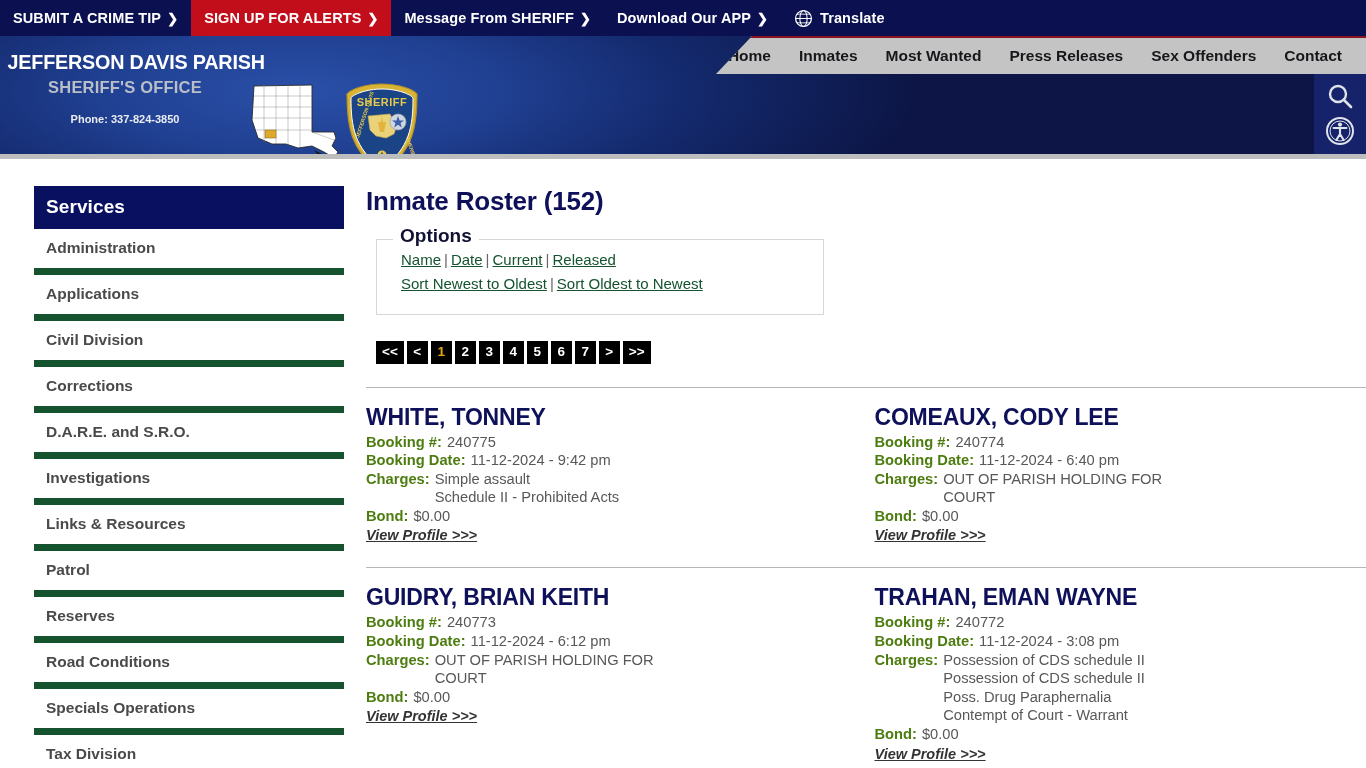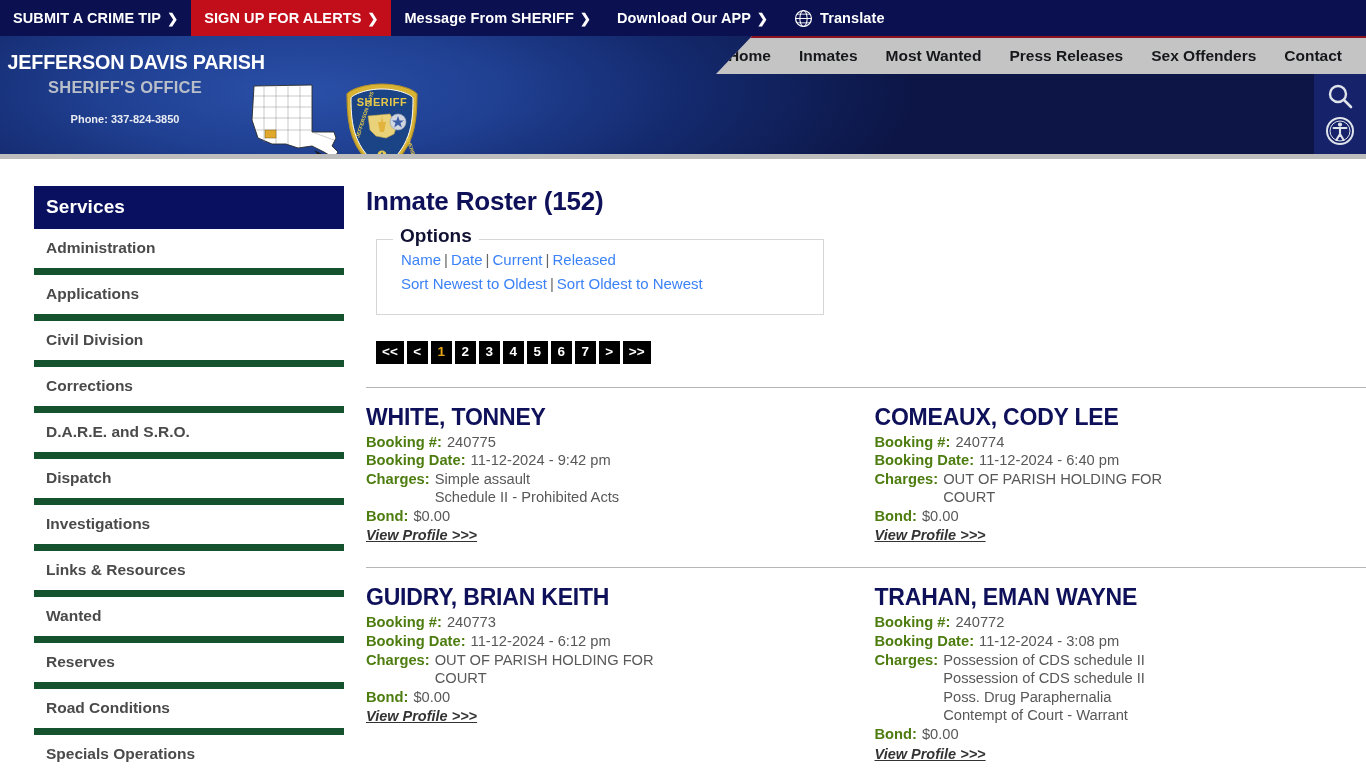--- a/index.html
+++ b/index.html
@@ -212,21 +212,22 @@
     color: #111133;
     font-size: 19px;
     font-weight: bold;
   }
   .options-row {
     padding: 7px 0 0 24px;
     font-size: 15px;
     color: #444;
   }
   .options-row a {
-    color: #3b82f6;
+    color: #14532d;
+    text-decoration: underline;
     cursor: pointer;
   }
   .options-row .sep { color: #666; padding: 0 3px; }
 
   .pager {
     margin: 26px 0 0 16px;
     display: flex;
     gap: 3px;
   }
   .pg {
@@ -410,24 +411,23 @@
 
 <div class="page">
 
   <div class="sidebar">
     <div class="sidebar-head">Services</div>
     <div class="sidebar-item">Administration</div>
     <div class="sidebar-item">Applications</div>
     <div class="sidebar-item">Civil Division</div>
     <div class="sidebar-item">Corrections</div>
     <div class="sidebar-item">D.A.R.E. and S.R.O.</div>
-    <div class="sidebar-item">Dispatch</div>
     <div class="sidebar-item">Investigations</div>
     <div class="sidebar-item">Links &amp; Resources</div>
-    <div class="sidebar-item">Wanted</div>
+    <div class="sidebar-item">Patrol</div>
     <div class="sidebar-item">Reserves</div>
     <div class="sidebar-item">Road Conditions</div>
     <div class="sidebar-item">Specials Operations</div>
     <div class="sidebar-item">Tax Division</div>
     <div class="sidebar-item">Tickets and Fines</div>
   </div>
 
   <div class="content">
 
     <h1 class="page-title">Inmate Roster (152)</h1>

